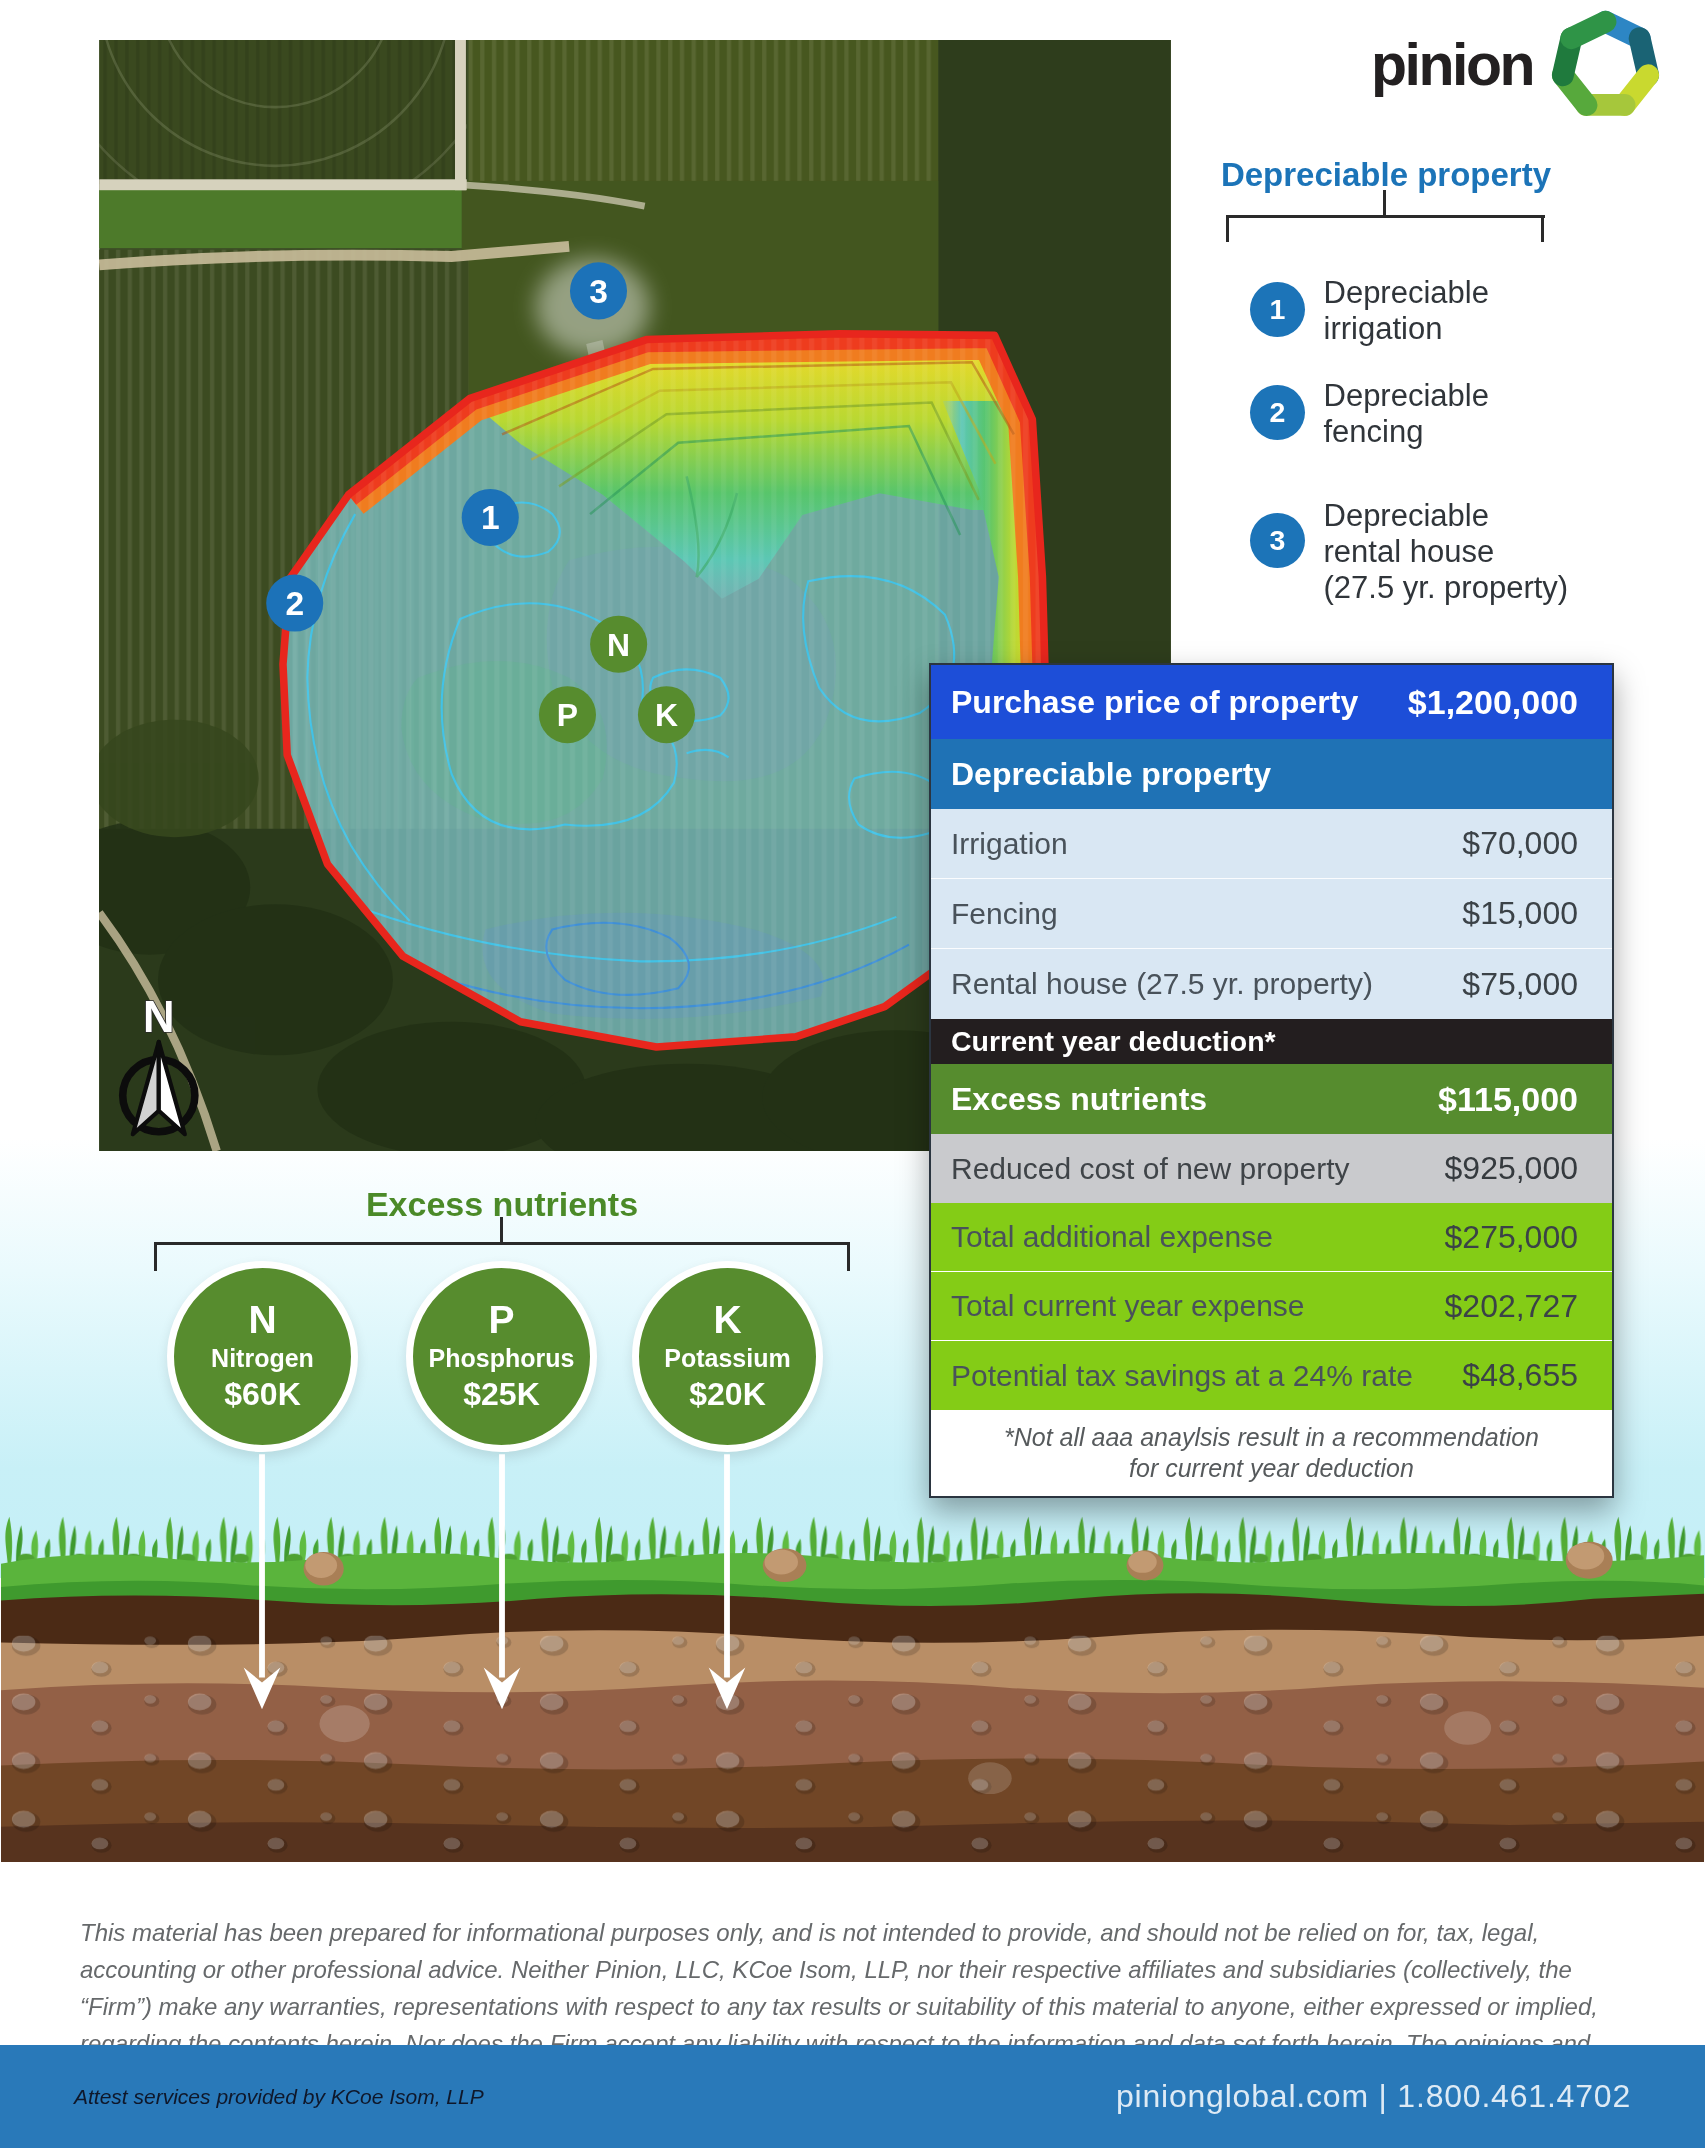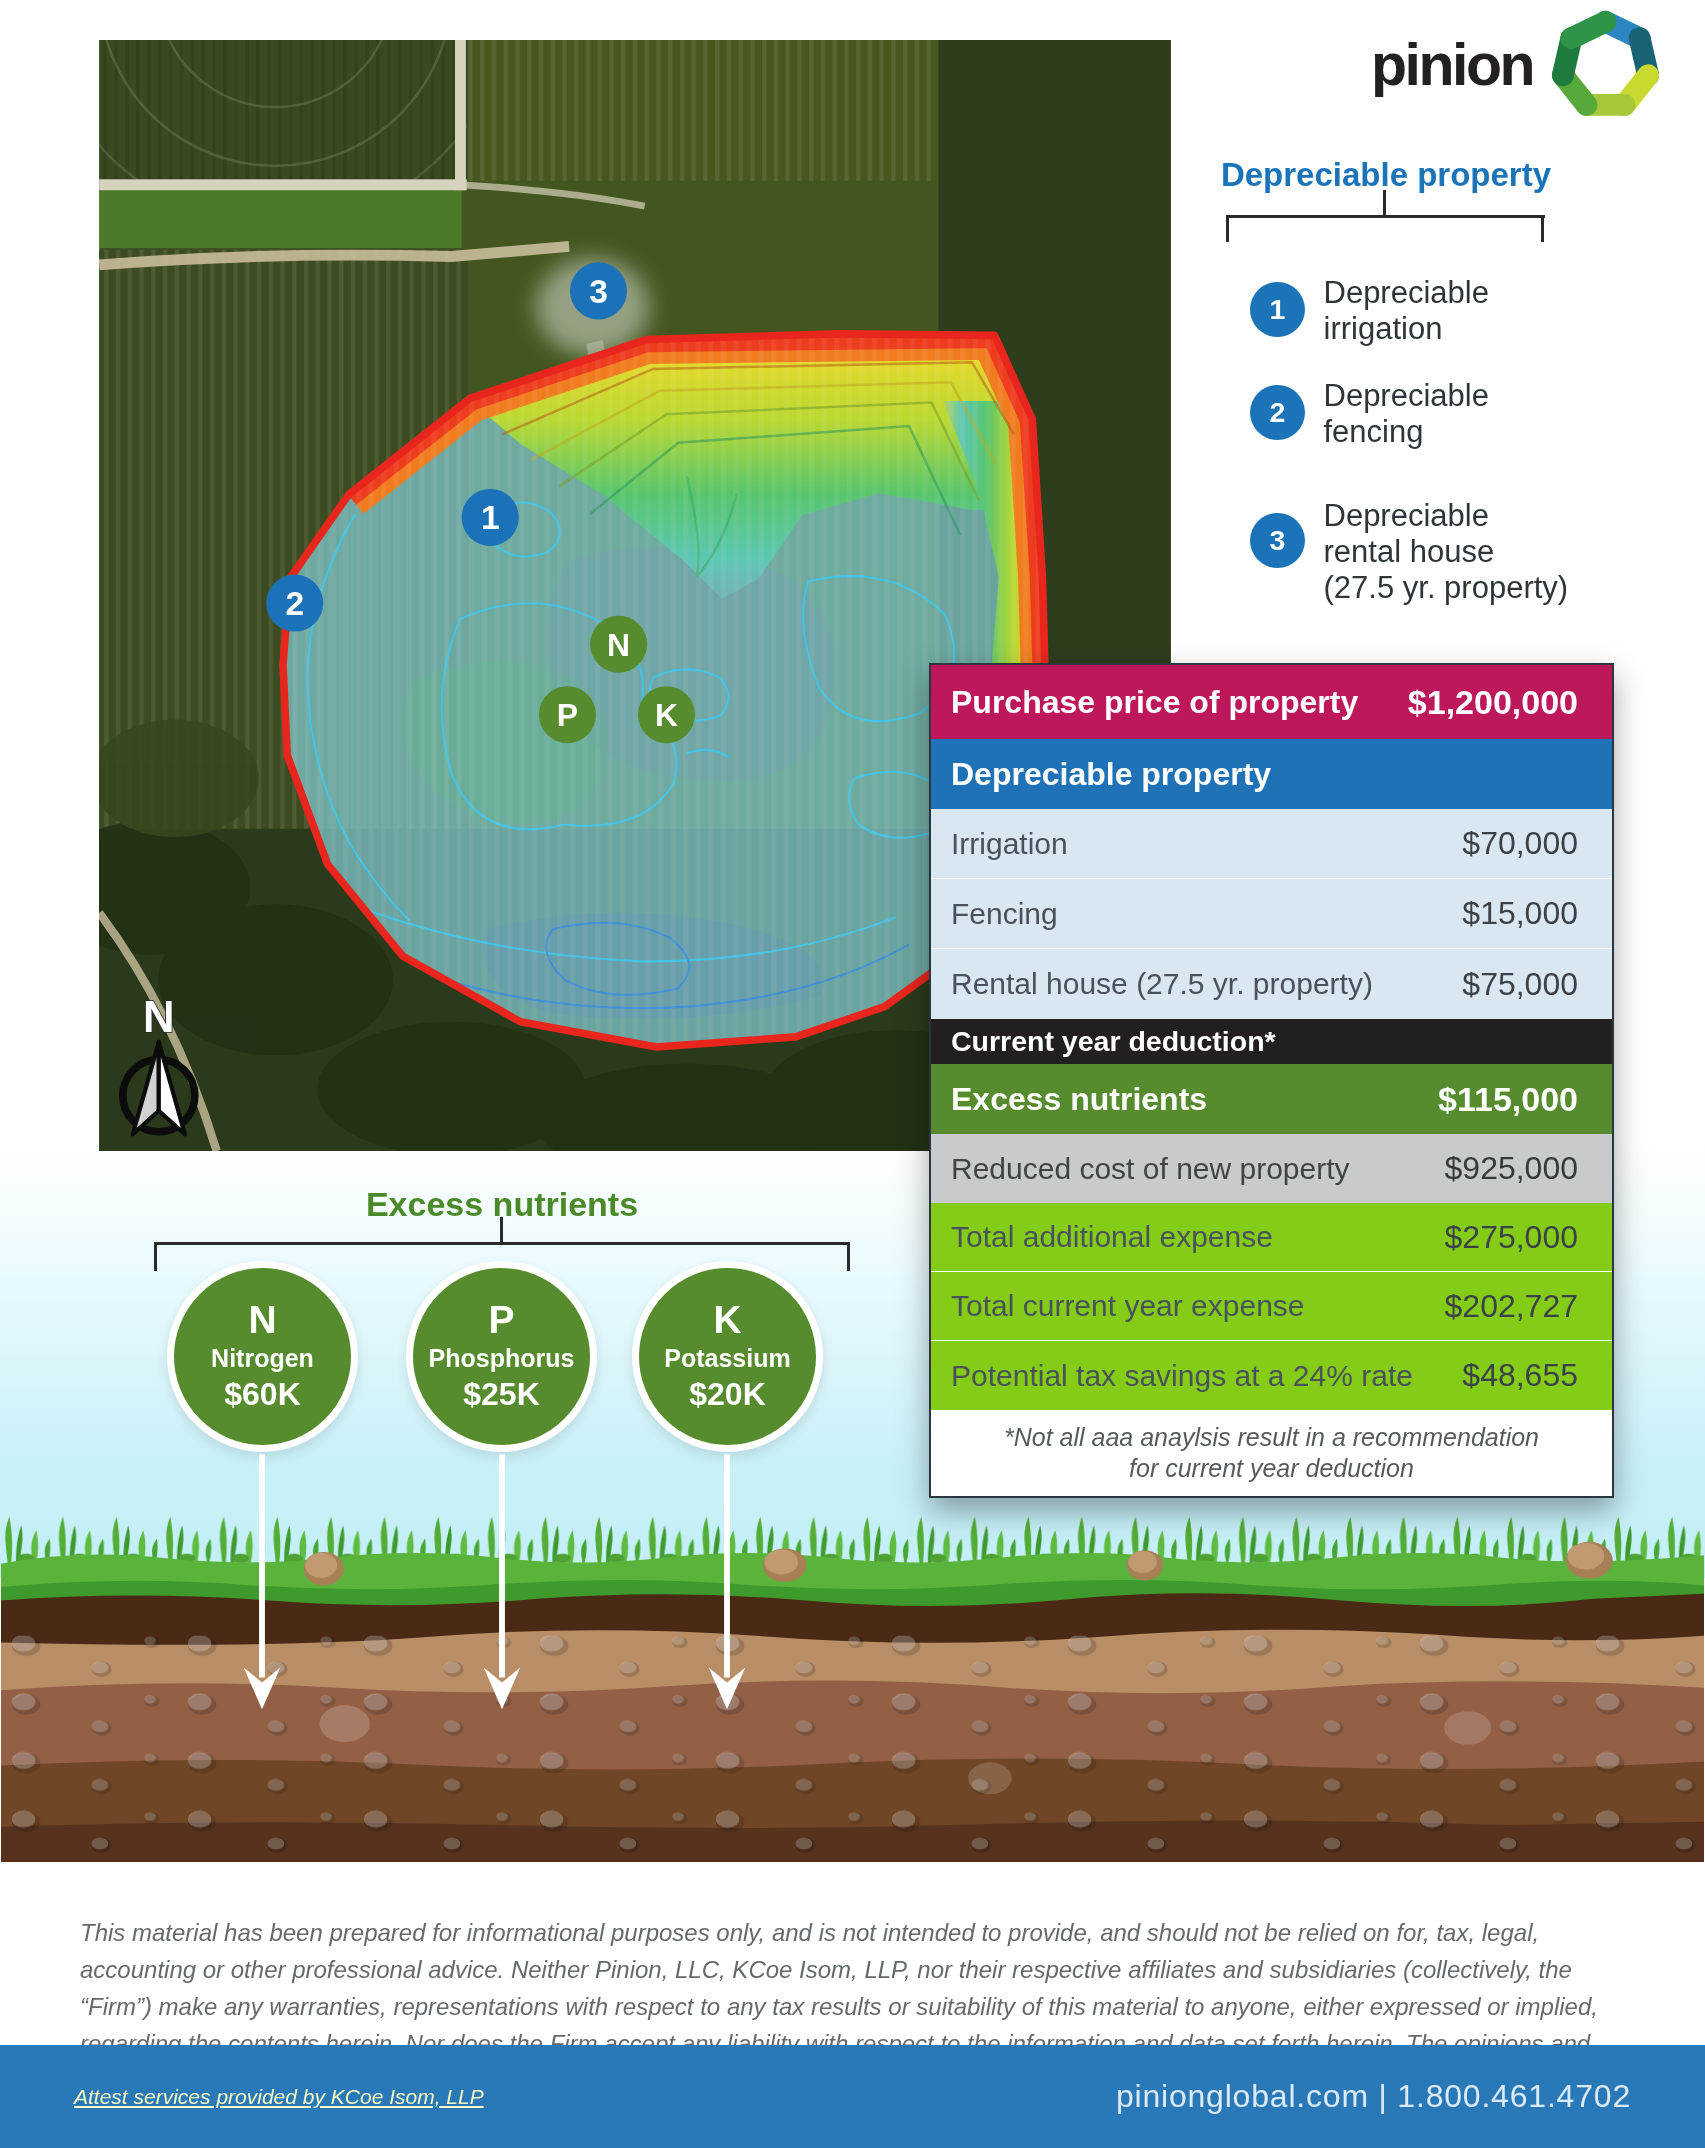--- a/index.html
+++ b/index.html
@@ -13,21 +13,21 @@
   
   .legend-title{left:1218px; top:156px; width:336px; text-align:center; font-size:33px; font-weight:700; color:#1c74b8;}
   .bline{background:#2a2a2a;}
   .legend-item{display:flex; align-items:flex-start; gap:18.5px;}
   .numcircle{width:55px; height:55px; border-radius:50%; background:#1c74b8; color:#fff; font-size:28.5px; font-weight:700; display:flex; align-items:center; justify-content:center; flex:0 0 auto;}
   .legend-text{font-size:31px; line-height:36px; color:#30353a; font-weight:500;}
 
   
   .ptable{left:929px; top:663px; width:685px; box-sizing:border-box; border:2.5px solid #2b3540; box-shadow:0 13.4px 28.5px rgba(0,0,0,0.35); z-index:6;}
   .trow{display:flex; align-items:center; justify-content:space-between; padding:0 34px 0 20px; box-sizing:border-box;}
-  .t-black1{height:74px; background:#be185d; color:#fff; font-weight:700;}
+  .t-black1{height:74px; background:#1d4ed8; color:#fff; font-weight:700;}
   .t-black1 .lbl{font-size:32px;} .t-black1 .val{font-size:34px;}
   .t-blue{height:70px; background:#1f72b5; color:#fff; font-weight:700; font-size:32px;}
   .t-lightblue{height:70px; background:#d9e7f3; border-bottom:1.7px solid rgba(255,255,255,.85);}
   .t-lightblue .lbl{font-size:30px; color:#49525a;} .t-lightblue .val{font-size:32px; color:#3b4247;}
   .t-black2{height:45px; background:#231e1f; color:#fff; font-weight:700; font-size:28.5px;}
   .t-green{height:70px; background:#568c2e; color:#fff; font-weight:700;}
   .t-green .lbl{font-size:32px;} .t-green .val{font-size:34px;}
   .t-gray{height:69px; background:#c9cacd;}
   .t-gray .lbl{font-size:30px; color:#3f4448;} .t-gray .val{font-size:32px; color:#353a3e;}
   .t-light{height:69px; background:#84cc16; border-bottom:1.7px solid #ffffff;}
@@ -38,21 +38,21 @@
   .cyanband{left:0; top:1138px; width:1705px; height:440px; background:linear-gradient(180deg,#ffffff 0%,#eafafd 30%,#c8f0f7 75%,#c4eff7 100%); z-index:0;}
   .nut-title{left:292px; top:1185px; width:420px; text-align:center; font-size:34px; font-weight:700; color:#4b8a28; z-index:3;}
   .nutcircle{width:191px; height:191px; box-sizing:border-box; border:7.6px solid #ffffff; border-radius:50%; background:#578c2e; color:#fff; display:flex; flex-direction:column; align-items:center; justify-content:center; gap:4.2px; z-index:3; box-shadow:0 5px 11.7px rgba(0,0,0,0.10);}
   .nutcircle .sym{font-size:39px; font-weight:700; line-height:40px;}
   .nutcircle .nam{font-size:25px; font-weight:700; line-height:28.5px;}
   .nutcircle .amt{font-size:32px; font-weight:700; line-height:37px;}
 
   
   .disclaimer{left:80px; top:1890px; width:1557px; font-style:italic; font-size:24px; line-height:37px; color:#66696b; z-index:2;}
   .footerbar{left:0; top:2045px; width:1705px; height:103px; background:#2979b9; z-index:2; display:flex; align-items:center; justify-content:space-between; padding:0 74px; box-sizing:border-box;}
-  .footerbar .attest{font-style:italic; font-size:21px; color:#fef9c3;text-decoration:underline;}
+  .footerbar .attest{font-style:italic; font-size:21px; color:#0f172a;}
   .footerbar .contact{font-size:32px; font-weight:400; color:#ddeaf5; letter-spacing:0.8px; text-decoration:none;}
 
   .mapsvg{left:99px; top:40px; z-index:1;}
   .soilsvg{left:0; top:1510px; z-index:2;}
   .arrow{z-index:4;}
 </style>
 </head>
 <body>
 
 <div class="abs cyanband"></div>

